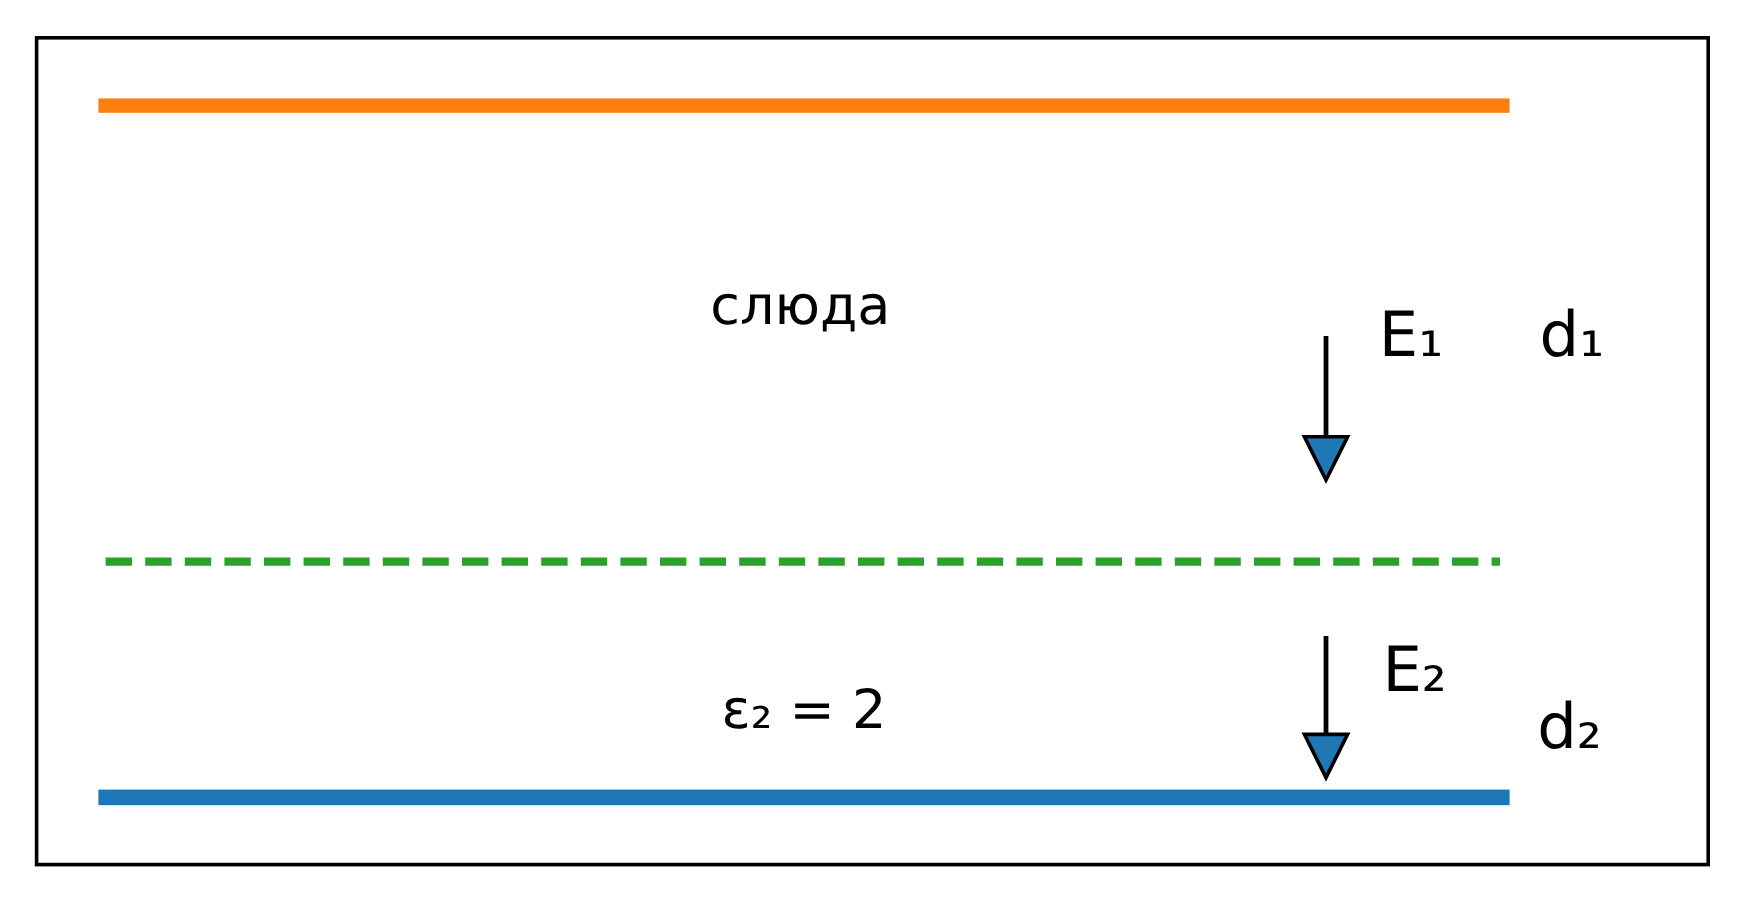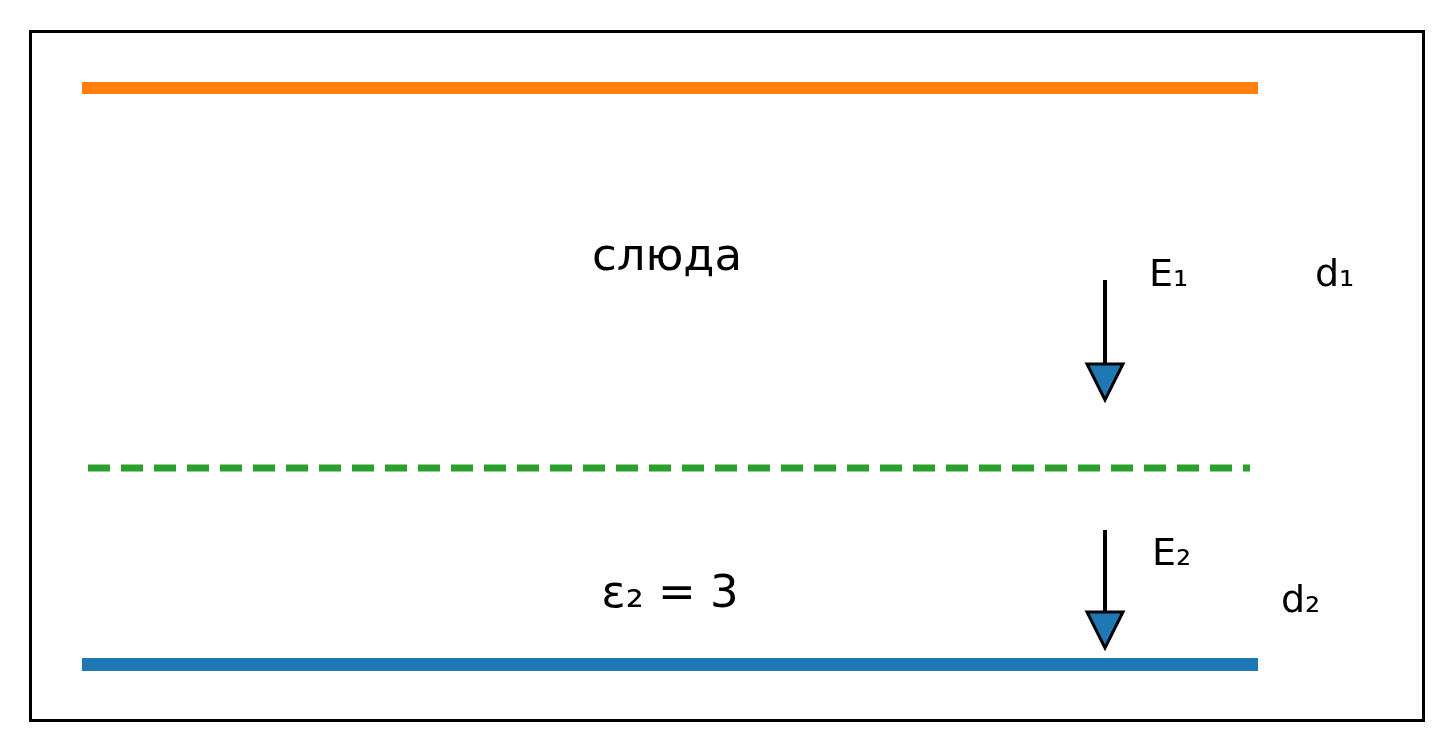--- a/index.html
+++ b/index.html
@@ -51,21 +51,21 @@
     position: absolute;
     color: #000000;
     white-space: nowrap;
     line-height: 1;
   }
   .lbl.material {
     font-size: 45px;
     transform: translateX(-50%);
   }
   .lbl.annot {
-    font-size: 38px;
+    font-size: 52px;
   }
 </style>
 </head>
 <body>
 
 <div class="canvas">
 
   <div class="frame"></div>
 
   <div class="plate top" style="background-color: rgb(255, 127, 14);"></div>
@@ -80,23 +80,23 @@
     <polygon points="1087,364 1123,364 1105,400" stroke="#000000" stroke-width="3" fill="#1f77b4"></polygon>
 
     <line x1="1105" y1="530" x2="1105" y2="614" stroke-width="4" stroke="#000000"></line>
     <polygon points="1087,612 1123,612 1105,648" stroke="#000000" stroke-width="3" fill="#1f77b4"></polygon>
   </svg>
 
   <div class="lbl material" style="left:667px; top:232px;">слюда</div>
 
 
 
-  <div class="lbl material" style="left:670px; top:569px;">ε₂ = 3</div>
+  <div class="lbl material" style="left:670px; top:569px;">ε₂ = 2</div>
 
   <div class="lbl annot" style="left:1149px; top:254px;">E₁</div>
 
-  <div class="lbl annot" style="left:1283px; top:254px;margin-left:32px;">d₁</div>
+  <div class="lbl annot" style="left:1283px; top:254px;">d₁</div>
 
   <div class="lbl annot" style="left:1152px; top:533px;">E₂</div>
 
   <div class="lbl annot" style="left:1281px; top:580px;">d₂</div>
 
 </div>
 
 </body></html>

